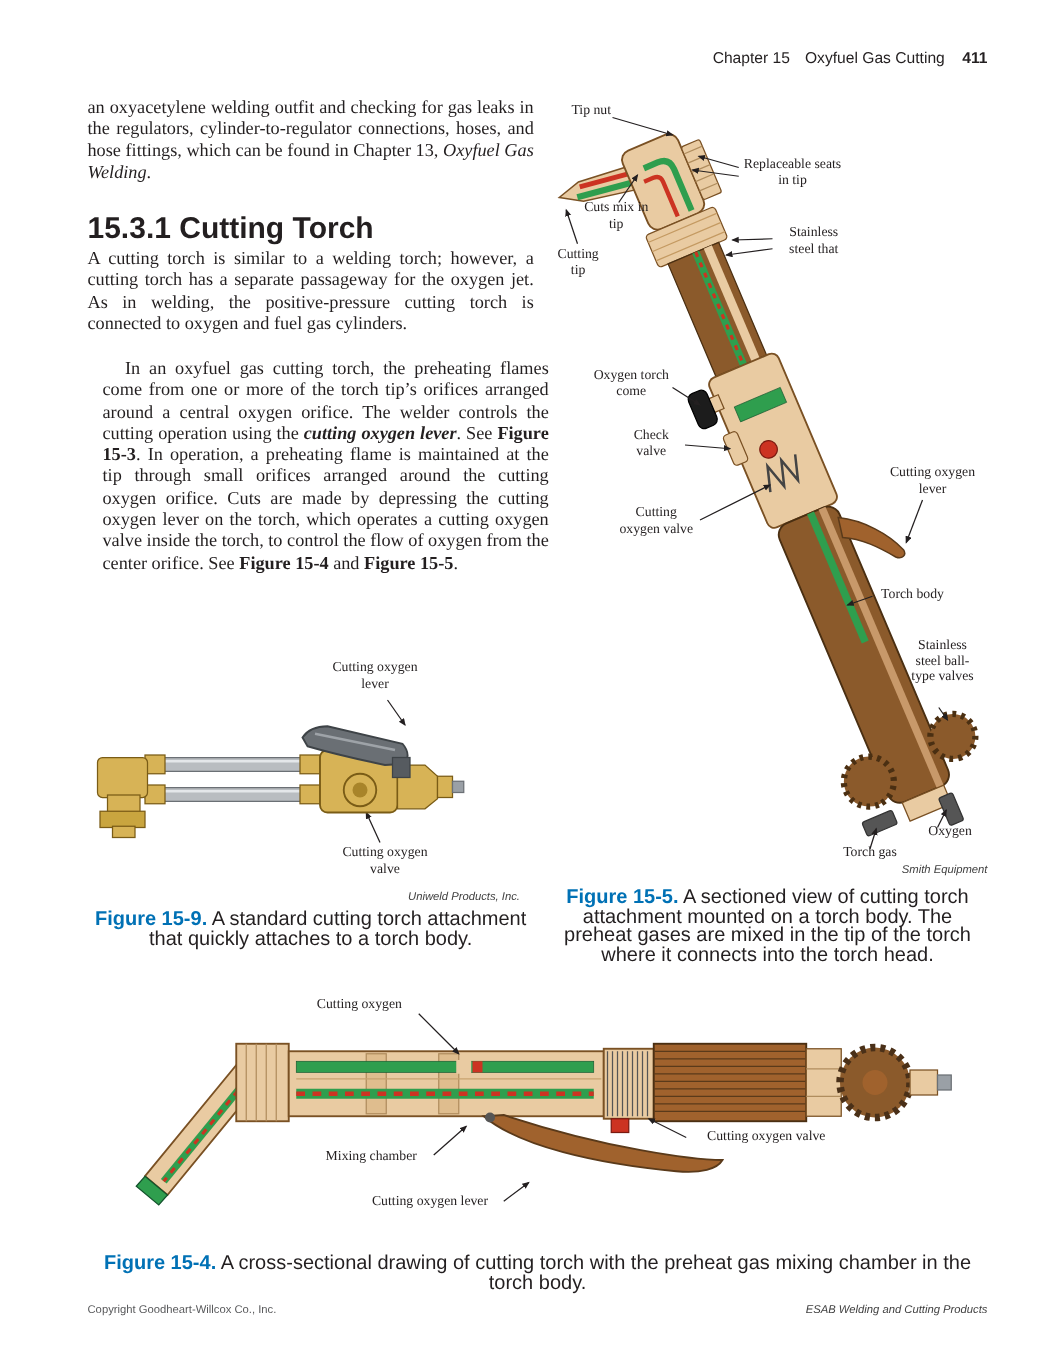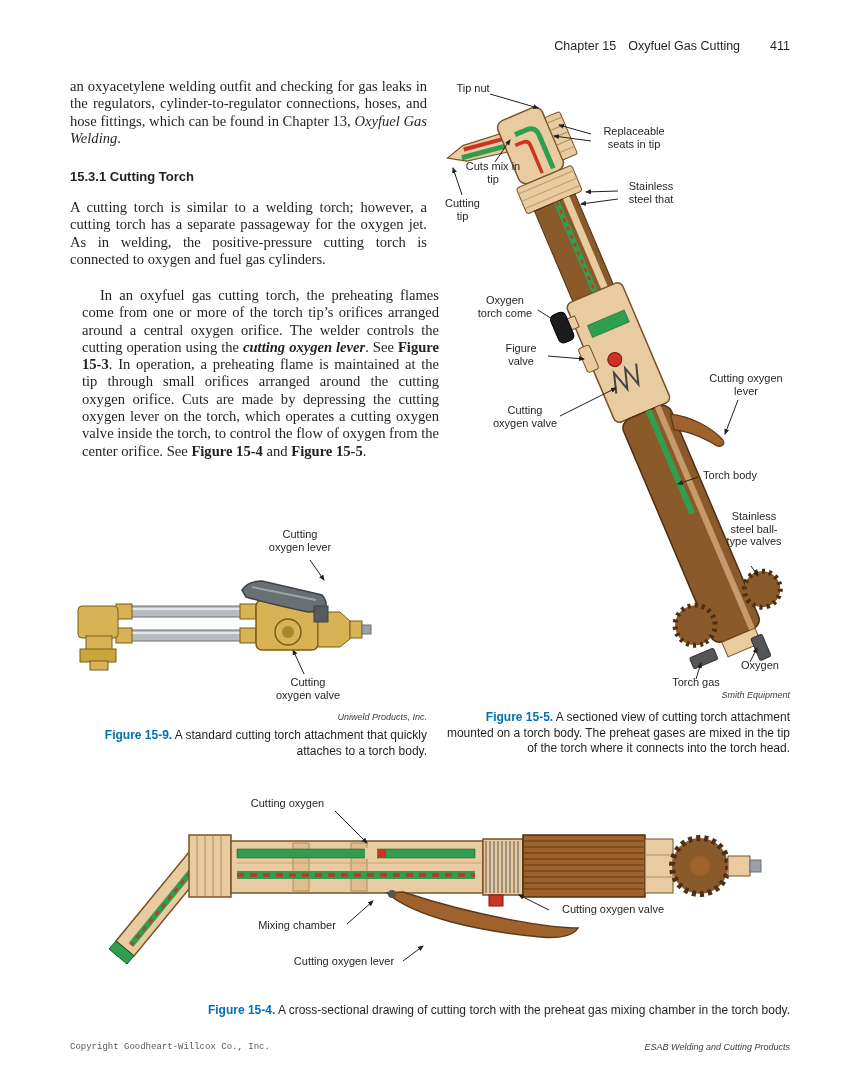--- a/index.html
+++ b/index.html
@@ -3,29 +3,29 @@
 <meta charset="utf-8">
 <style>
   *{margin:0;padding:0;box-sizing:border-box}
   html,body{background:#ffffff}
   body{width:849px;height:1087px;position:relative;font-family:"Liberation Serif",serif;color:#231f20;overflow:hidden}
   .abs{position:absolute}
   .body-text{font-size:14.6px;line-height:17.3px;text-align:justify}
   .body-text .term{font-weight:bold;font-style:italic}
   .body-text .figref{font-weight:bold}
   .italic{font-style:italic}
-  .section-heading{font-family:"Liberation Sans",sans-serif;font-weight:bold;font-size:13px;color:#231f20}
+  .section-heading{font-family:"Liberation Sans",sans-serif;font-weight:bold;font-size:24px;color:#231f20}
   .running-head{font-family:"Liberation Sans",sans-serif;font-size:12.5px;color:#231f20;text-align:right}
-  .running-head .pgnum{font-weight:normal;margin-left:30px}
+  .running-head .pgnum{font-weight:bold;margin-left:14px}
   .running-head .chap{margin-right:12px}
-  .caption{font-family:"Liberation Sans",sans-serif;font-size:12px;line-height:15.5px;text-align:right}
+  .caption{font-family:"Liberation Sans",sans-serif;font-size:16px;line-height:15.5px;text-align:center}
   .caption .fig-num{font-weight:bold;color:#0071b5}
-  .fig-label-text{font-family:Liberation Sans, sans-serif;font-size:11px;line-height:12.5px;text-align:center;color:#231f20}
+  .fig-label-text{font-family:Liberation Serif, serif;font-size:11px;line-height:12.5px;text-align:center;color:#231f20}
   .credit{font-family:"Liberation Sans",sans-serif;font-style:italic;font-size:9px;color:#404040;text-align:right}
-  .footer-text{font-family:Liberation Mono, monospace;font-size:9px;color:#58595b}
+  .footer-text{font-family:Liberation Sans, sans-serif;font-size:9px;color:#58595b}
   svg{display:block}
 </style>
 </head>
 <body>
 
 <div class="abs running-head" style="left:430px;top:39px;width:360px">
   <span class="chap">Chapter 15</span><span>Oxyfuel Gas Cutting</span><span class="pgnum">411</span>
 </div>
 
 <p class="abs body-text" style="left:70px;top:78px;width:357px">
@@ -72,21 +72,21 @@
     <polygon points="248,92 270,92 280,101 280,119 270,127 248,127" fill="#d7b356" stroke="#7a5c16"></polygon>
     <rect x="280" y="101" width="12" height="17" fill="#d7b356" stroke="#7a5c16"></rect>
     <rect x="292" y="105" width="9" height="9" fill="#9aa0a6" stroke="#6b7075"></rect>
 
     <path d="M172,70 Q178,61 192,61 L252,75 Q259,83 254,91 L238,92 Q200,84 176,77 Z" fill="#6a6f74" stroke="#3e4347" stroke-width="1.5"></path>
     <rect x="244" y="86" width="14" height="16" fill="#565b60" stroke="#3e4347"></rect>
     <line x1="182" y1="67" x2="246" y2="80" stroke="#9ea3a8" stroke-width="2"></line>
   </svg>
   <div class="abs fig-label-text" style="left:195px;top:8px;width:70px">Cutting oxygen lever</div>
   <div class="abs fig-label-text" style="left:203px;top:156px;width:70px">Cutting oxygen valve</div>
-  <div class="abs credit" style="left:157px;top:192px;width:200px">Uniweld Products, Inc.</div>
+  <div class="abs credit" style="left:146px;top:192px;width:200px">Uniweld Products, Inc.</div>
 </div>
 
 <div class="abs caption" style="left:70px;top:728px;width:357px">
   <span class="fig-num">Figure 15-9.</span><span> A standard cutting torch attachment that quickly attaches to a torch body.</span>
 </div>
 
 <div class="abs" style="left:438px;top:78px;width:352px;height:622px">
   <svg class="abs" style="left:0;top:0" width="352" height="622" viewBox="0 0 352 622">
     <defs>
       <marker id="ar5" markerWidth="7" markerHeight="7" refX="5" refY="2.5" orient="auto">
@@ -158,21 +158,21 @@
       <line x1="312" y1="584" x2="319" y2="570" marker-end="url(#ar5)"></line>
       <line x1="258" y1="601" x2="263" y2="585" marker-end="url(#ar5)"></line>
     </g>
   </svg>
   <div class="abs fig-label-text" style="left:10px;top:4px;width:50px">Tip nut</div>
   <div class="abs fig-label-text" style="left:155px;top:47px;width:82px">Replaceable seats in tip</div>
   <div class="abs fig-label-text" style="left:27px;top:82px;width:56px">Cuts mix in tip</div>
   <div class="abs fig-label-text" style="left:182px;top:102px;width:62px">Stainless steel that</div>
   <div class="abs fig-label-text" style="left:2px;top:119px;width:45px">Cutting tip</div>
   <div class="abs fig-label-text" style="left:35px;top:216px;width:64px">Oxygen torch come</div>
-  <div class="abs fig-label-text" style="left:58px;top:264px;width:50px">Figure valve</div>
+  <div class="abs fig-label-text" style="left:58px;top:264px;width:50px">Check valve</div>
   <div class="abs fig-label-text" style="left:266px;top:294px;width:84px">Cutting oxygen lever</div>
   <div class="abs fig-label-text" style="left:53px;top:326px;width:68px">Cutting oxygen valve</div>
   <div class="abs fig-label-text" style="left:260px;top:391px;width:64px">Torch body</div>
   <div class="abs fig-label-text" style="left:288px;top:432px;width:56px">Stainless steel ball-type valves</div>
   <div class="abs fig-label-text" style="left:296px;top:581px;width:52px">Oxygen</div>
   <div class="abs fig-label-text" style="left:231px;top:598px;width:54px">Torch gas</div>
   <div class="abs credit" style="left:152px;top:612px;width:200px">Smith Equipment</div>
 </div>
 
 <div class="abs caption" style="left:438px;top:710px;width:352px">

